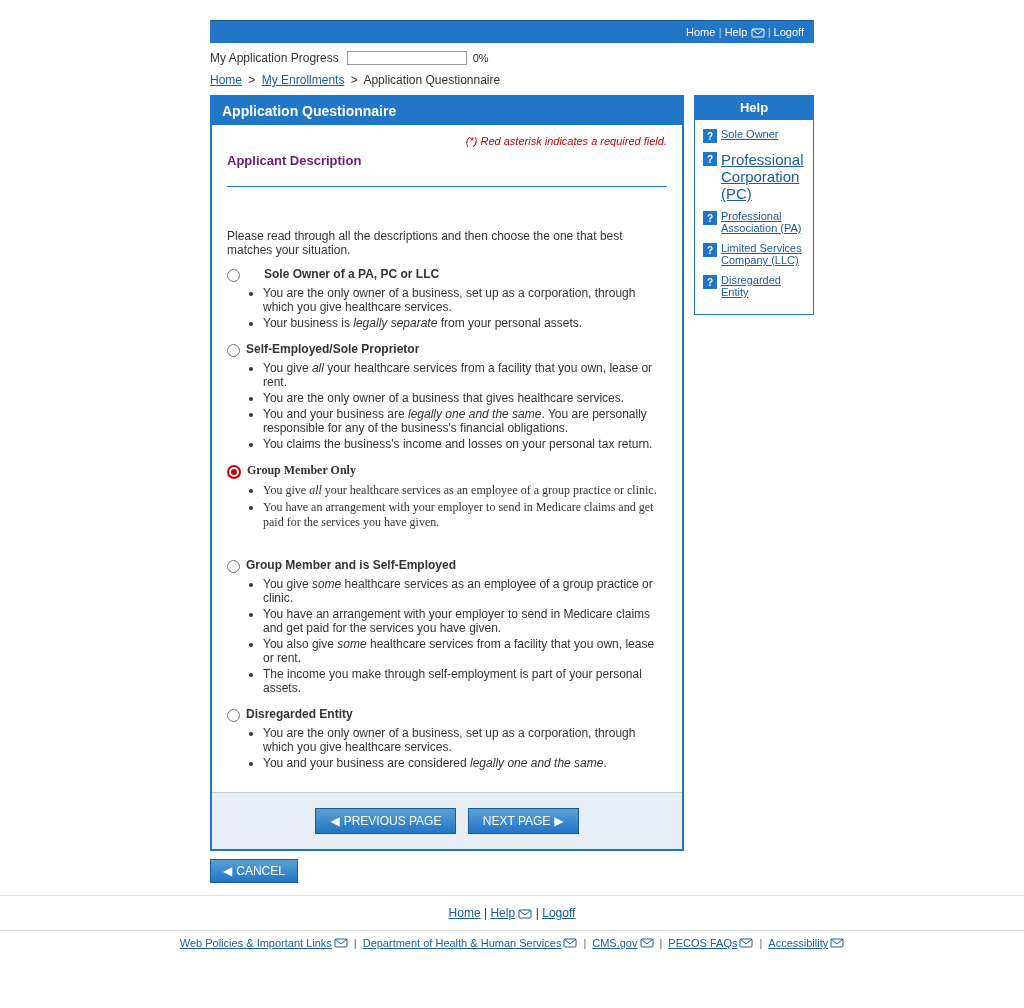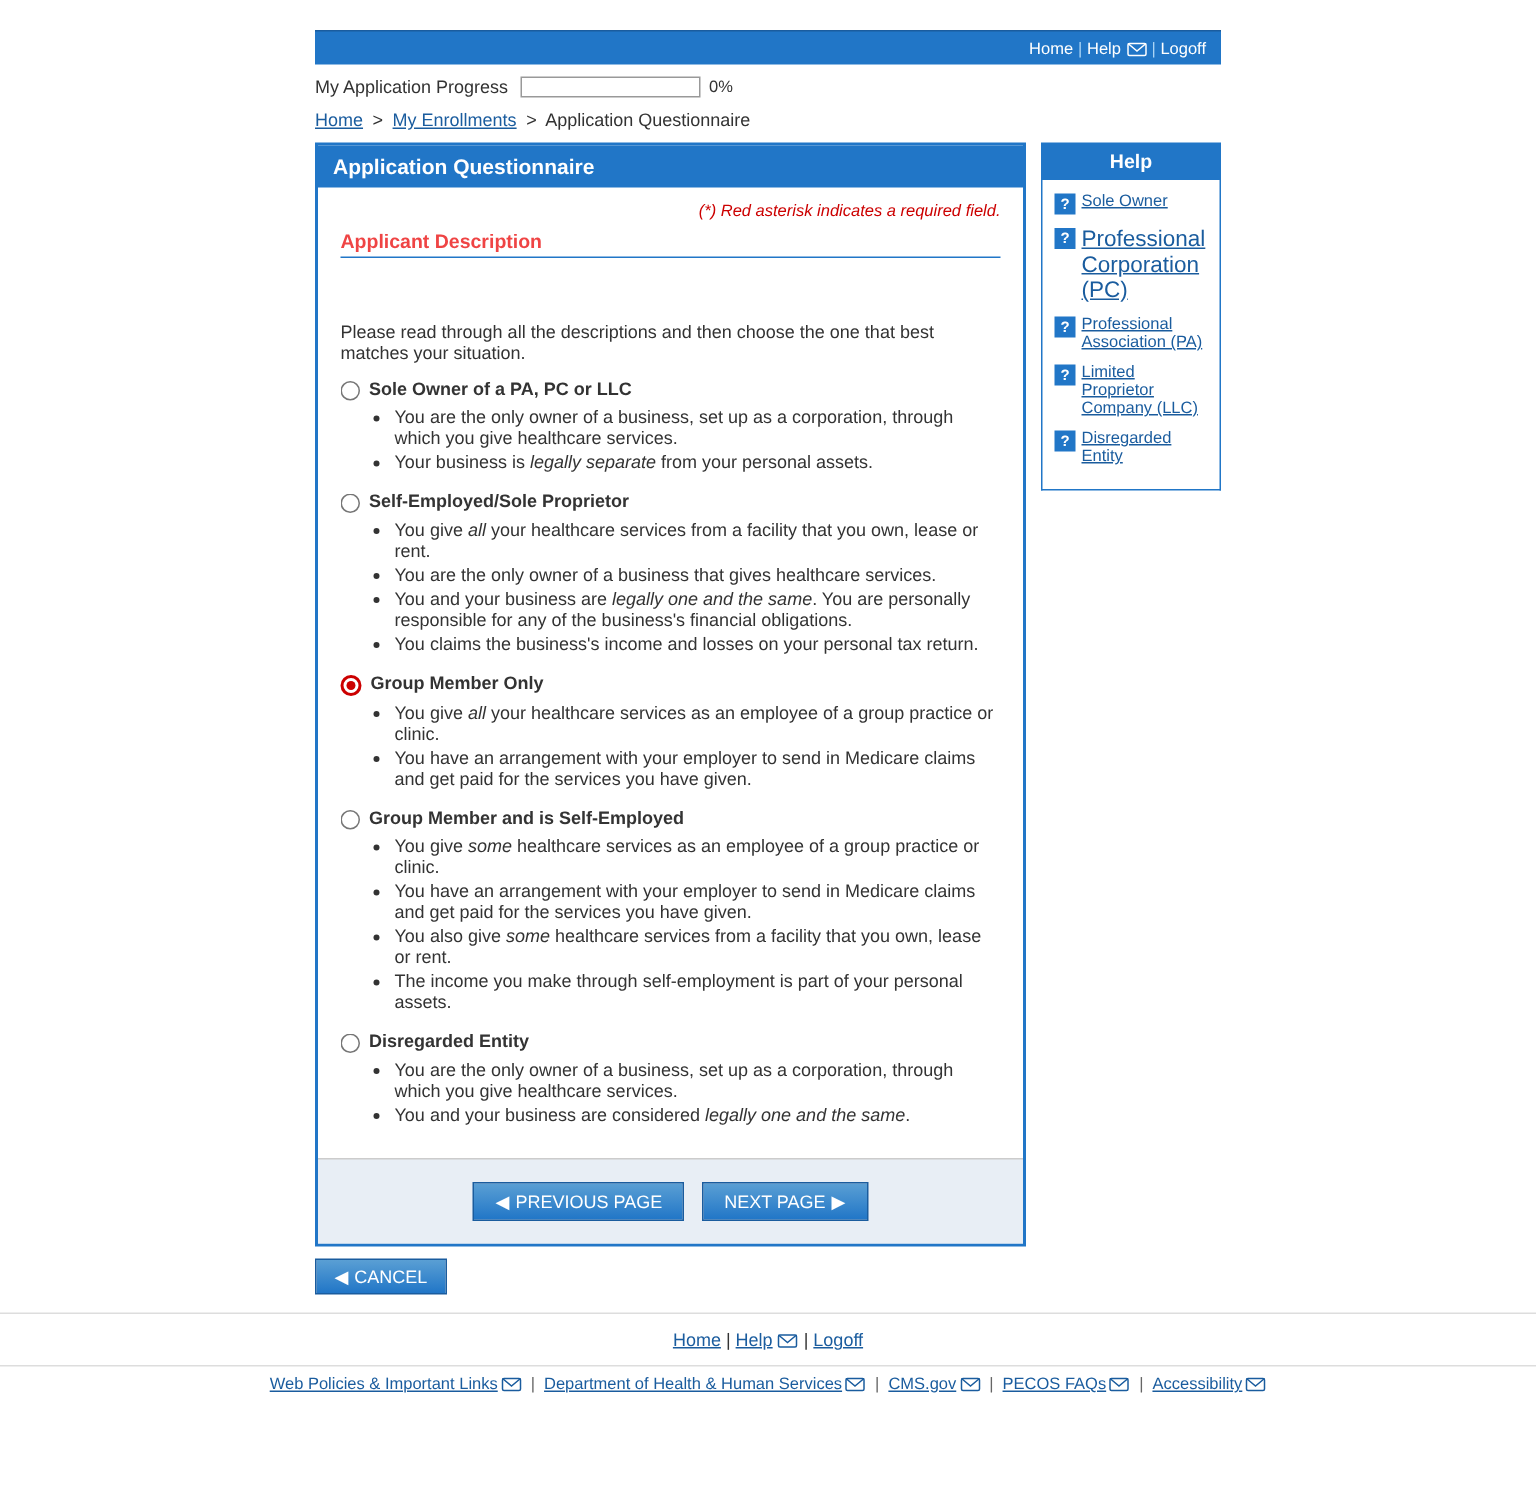--- a/index.html
+++ b/index.html
@@ -44,27 +44,27 @@
   </div>
 
   <div style="margin: 8px 210px; display: flex; gap: 10px; align-items: flex-start;">
 
     <div style="flex: 1; border: 2px solid #2176c7;">
       <div style="background: #2176c7; color: #fff; font-size: 14px; font-weight: bold; padding: 6px 10px;">Application Questionnaire</div>
 
       <div style="padding: 10px 15px;">
         <div style="color: #c00; font-size: 11px; text-align: right; margin-bottom: 6px; font-style: italic;">(*) Red asterisk indicates a required field.</div>
 
-        <div style="color: #ef4444; font-size: 13px; font-weight: bold; border-bottom: 1px solid #2176c7; padding-bottom: 3px; margin-bottom: 8px;">Applicant Description</div>
+        <div style="color: #701a75; font-size: 13px; font-weight: bold; border-bottom: 1px solid #2176c7; padding-bottom: 18px; margin-bottom: 8px;">Applicant Description</div>
 
         <p style="font-size: 12px; margin-bottom: 10px; margin-top: 42px;">Please read through all the descriptions and then choose the one that best matches your situation.</p>
 
 
         <div style="margin-bottom: 12px;">
-          <div style="display: flex; align-items: flex-start; gap: 6px; margin-bottom: 4px;">
+          <div style="display: flex; align-items: flex-start; gap: 24px; margin-bottom: 4px;">
             <input type="radio" name="applicant_type" style="margin-top: 2px; flex-shrink: 0;">
             <span style="font-weight: bold; font-size: 12px;">Sole Owner of a PA, PC or LLC</span>
           </div>
           <div style="padding-left: 20px;">
             <ul style="padding-left: 16px;">
               <li style="font-size: 12px; margin-bottom: 2px;">You are the only owner of a business, set up as a corporation, through which you give healthcare services.</li>
               <li style="font-size: 12px; margin-bottom: 2px;">Your business is <em>legally separate</em> from your personal assets.</li>
             </ul>
           </div>
         </div>
@@ -77,21 +77,21 @@
           <div style="padding-left: 20px;">
             <ul style="padding-left: 16px;">
               <li style="font-size: 12px; margin-bottom: 2px;">You give <em>all</em> your healthcare services from a facility that you own, lease or rent.</li>
               <li style="font-size: 12px; margin-bottom: 2px;">You are the only owner of a business that gives healthcare services.</li>
               <li style="font-size: 12px; margin-bottom: 2px;">You and your business are <em>legally one and the same</em>. You are personally responsible for any of the business's financial obligations.</li>
               <li style="font-size: 12px; margin-bottom: 2px;">You claims the business's income and losses on your personal tax return.</li>
             </ul>
           </div>
         </div>
 
-        <div style="margin-bottom: 12px;">
+        <div style="margin-bottom: 28px; font-family: Liberation Serif, serif;">
           <div style="display: flex; align-items: flex-start; gap: 6px; margin-bottom: 4px;">
             <div style="margin-top: 2px; flex-shrink: 0; width: 14px; height: 14px; border-radius: 50%; border: 2px solid #c00; background: #fff; cursor: pointer; position: relative; display: flex; align-items: center; justify-content: center;">
               <div style="width: 6px; height: 6px; border-radius: 50%; background: #c00;"></div>
             </div>
             <span style="font-weight: bold; font-size: 12px;">Group Member Only</span>
           </div>
           <div style="padding-left: 20px;">
             <ul style="padding-left: 16px;">
               <li style="font-size: 12px; margin-bottom: 2px;">You give <em>all</em> your healthcare services as an employee of a group practice or clinic.</li>
               <li style="font-size: 12px; margin-bottom: 2px;">You have an arrangement with your employer to send in Medicare claims and get paid for the services you have given.</li>
@@ -150,21 +150,21 @@
         <div style="margin-bottom: 8px; display: flex; align-items: flex-start; gap: 4px;">
           <span style="width: 14px; height: 14px; background: #2176c7; color: #fff; font-size: 10px; font-weight: bold; display: inline-flex; align-items: center; justify-content: center; flex-shrink: 0; margin-top: 1px;">?</span>
           <a href="#" style="color: #1a5c9e; text-decoration: underline; font-size: 15px;">Professional Corporation (PC)</a>
         </div>
         <div style="margin-bottom: 8px; display: flex; align-items: flex-start; gap: 4px;">
           <span style="width: 14px; height: 14px; background: #2176c7; color: #fff; font-size: 10px; font-weight: bold; display: inline-flex; align-items: center; justify-content: center; flex-shrink: 0; margin-top: 1px;">?</span>
           <a href="#" style="color: #1a5c9e; text-decoration: underline; font-size: 11px;">Professional Association (PA)</a>
         </div>
         <div style="margin-bottom: 8px; display: flex; align-items: flex-start; gap: 4px;">
           <span style="width: 14px; height: 14px; background: #2176c7; color: #fff; font-size: 10px; font-weight: bold; display: inline-flex; align-items: center; justify-content: center; flex-shrink: 0; margin-top: 1px;">?</span>
-          <a href="#" style="color: #1a5c9e; text-decoration: underline; font-size: 11px;">Limited Proprietor Company (LLC)</a>
+          <a href="#" style="color: #1a5c9e; text-decoration: underline; font-size: 11px;">Limited Services Company (LLC)</a>
         </div>
         <div style="margin-bottom: 8px; display: flex; align-items: flex-start; gap: 4px;">
           <span style="width: 14px; height: 14px; background: #2176c7; color: #fff; font-size: 10px; font-weight: bold; display: inline-flex; align-items: center; justify-content: center; flex-shrink: 0; margin-top: 1px;">?</span>
           <a href="#" style="color: #1a5c9e; text-decoration: underline; font-size: 11px;">Disregarded Entity</a>
         </div>
       </div>
     </div>
 
   </div>
 

